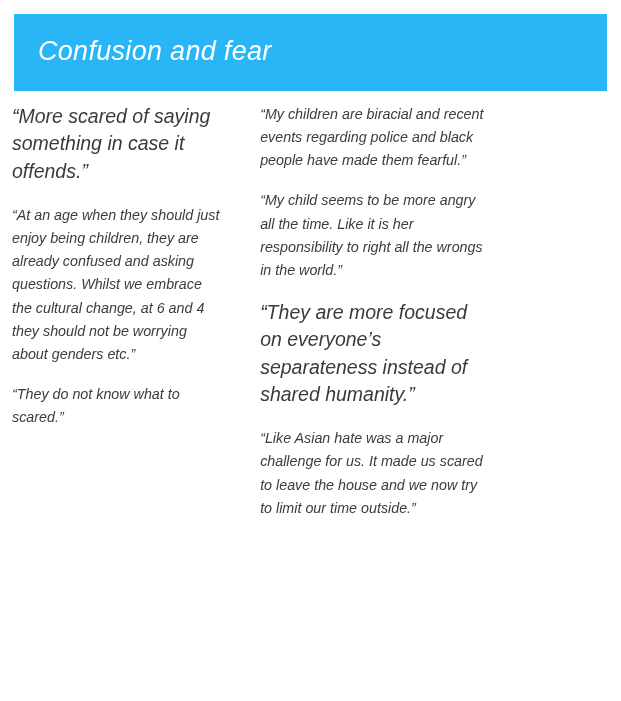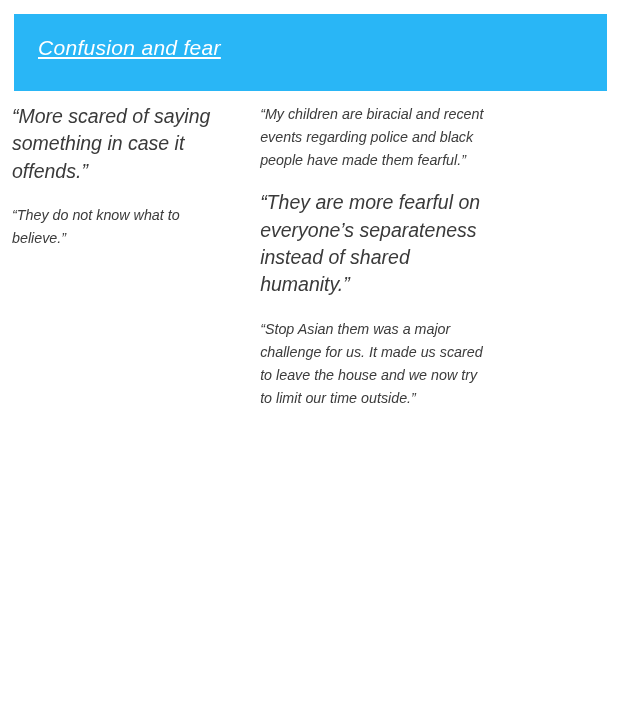--- a/index.html
+++ b/index.html
@@ -25,27 +25,26 @@
     top: 14px;
     width: 593px;
     height: 77px;
     background: #29b6f6;
     box-sizing: border-box;
   }
   .header-title {
     position: absolute;
     left: 24px;
     top: 22px;
-    font-size: 21px;
+    font-size: 27px;
     color: #ffffff;
     font-style: italic;
     font-weight: 400;
     letter-spacing: 0.3px;
     white-space: nowrap;
-    text-decoration: underline;
   }
   .columns {
     position: absolute;
     left: 0;
     top: 103px;
     width: 495px;
     display: flex;
     flex-direction: row;
     align-items: flex-start;
   }
@@ -86,23 +85,25 @@
 <div class="page">
 
   <div class="header-band">
     <div class="header-title">Confusion and fear</div>
   </div>
 
   <div class="columns">
 
     <div class="col col-left">
       <p class="quote q-big">“More scared of saying something in case it offends.”</p>
-      <p class="quote q-small">“They do not know what to believe.”</p>
+      <p class="quote q-small">“At an age when they should just enjoy being children, they are already confused and asking questions. Whilst we embrace the cultural change, at 6 and 4 they should not be worrying about genders etc.”</p>
+      <p class="quote q-small">“They do not know what to scared.”</p>
     </div>
 
     <div class="col col-right">
       <p class="quote q-small">“My children are biracial and recent events regarding police and black people have made them fearful.”</p>
-      <p class="quote q-big">“They are more fearful on everyone’s separateness instead of shared humanity.”</p>
-      <p class="quote q-small">“Stop Asian them was a major challenge for us. It made us scared to leave the house and we now try to limit our time outside.”</p>
+      <p class="quote q-small">“My child seems to be more angry all the time.  Like it is her responsibility to right all the wrongs in the world.”</p>
+      <p class="quote q-big">“They are more focused on everyone’s separateness instead of shared humanity.”</p>
+      <p class="quote q-small">“Like Asian hate was a major challenge for us. It made us scared to leave the house and we now try to limit our time outside.”</p>
     </div>
 
   </div>
 </div>
 
 </body></html>

